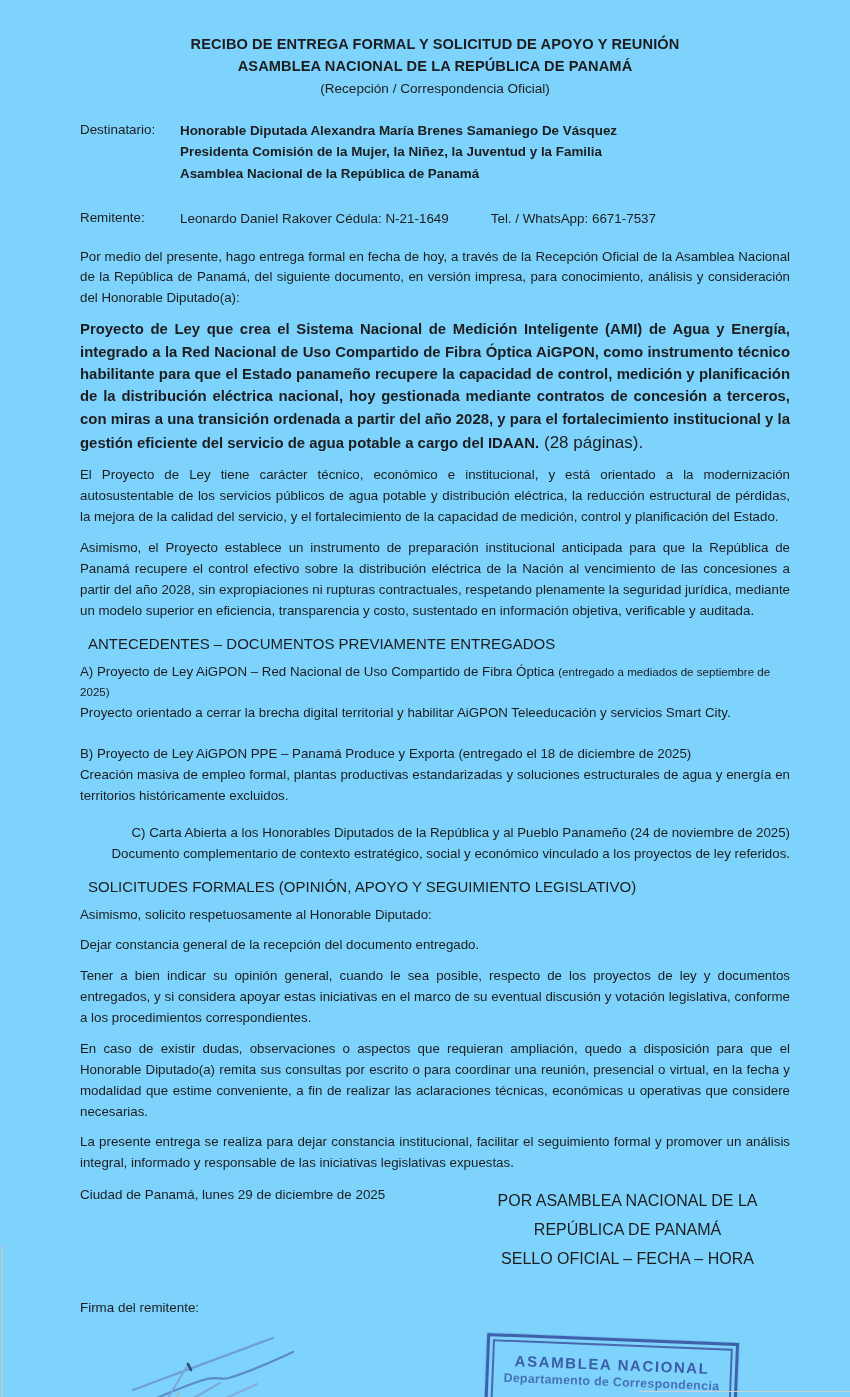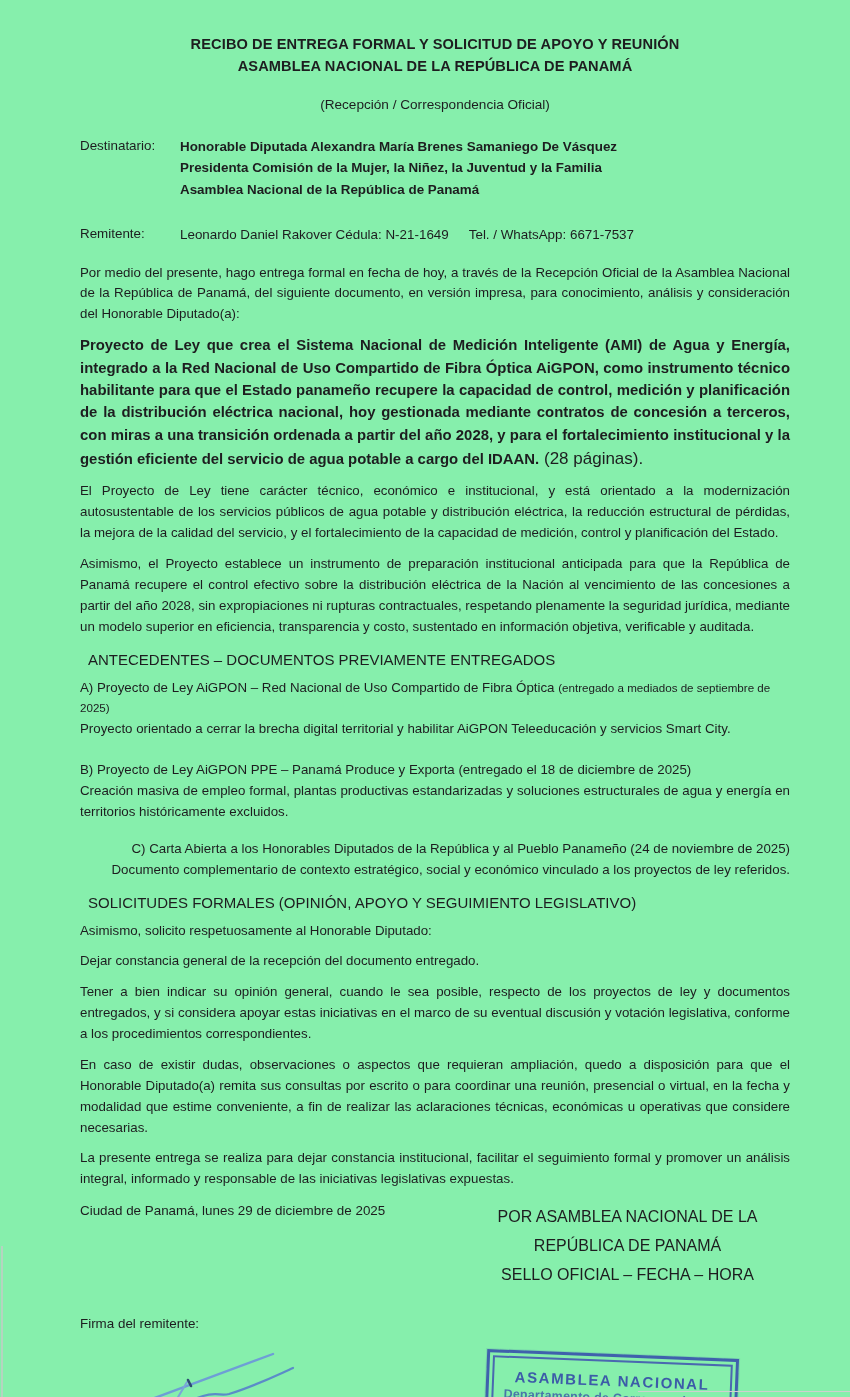--- a/index.html
+++ b/index.html
@@ -1,36 +1,36 @@
 <!DOCTYPE html>
 <html><head>
 <meta charset="utf-8">
 <style>
   html,body{margin:0;padding:0;background:#e8e8e8;}
   .page{
     position:relative;
     width:850px;height:1397px;
     margin:0 auto;
-    background:#86efac;
+    background:#7dd3fc;
     color:#1d1d1f;
     font-family:"Liberation Sans", sans-serif;
     overflow:hidden;
     box-sizing:border-box;
     padding:34px 60px 0 80px;
   }
   .hdr{ text-align:center; }
   .hdr .t1{ font-weight:bold; font-size:14.6px; line-height:1.5; letter-spacing:.1px;}
-  .hdr .sub{ font-size:13.6px; margin-top:19px; }
+  .hdr .sub{ font-size:13.6px; margin-top:3px; }
 
   .addr-row{ display:flex; margin-top:24px; }
   .addr-row.remit{ margin-top:24px; }
   .addr-label{ width:100px; flex:0 0 100px; font-size:13.4px; padding-top:2px; }
   .addr-content{ font-size:13.4px; line-height:1.6; }
   .addr-content.bold{ font-weight:bold; }
-  .sender-line span.tel{ margin-left:20px; }
+  .sender-line span.tel{ margin-left:42px; }
 
   p.body{ font-size:13.3px; line-height:1.57; margin:10px 0 0 0; text-align:justify; }
   p.body.first{ margin-top:17px; }
   p.left{ text-align:left; }
   p.project{
     font-weight:bold; font-size:14.9px; line-height:1.5;
     text-align:justify; margin:9px 0 0 0;
   }
   p.project .pages-note{ font-weight:normal; font-size:17px; }
   .sec-heading{ font-size:15px; margin:13px 0 0 8px; }

